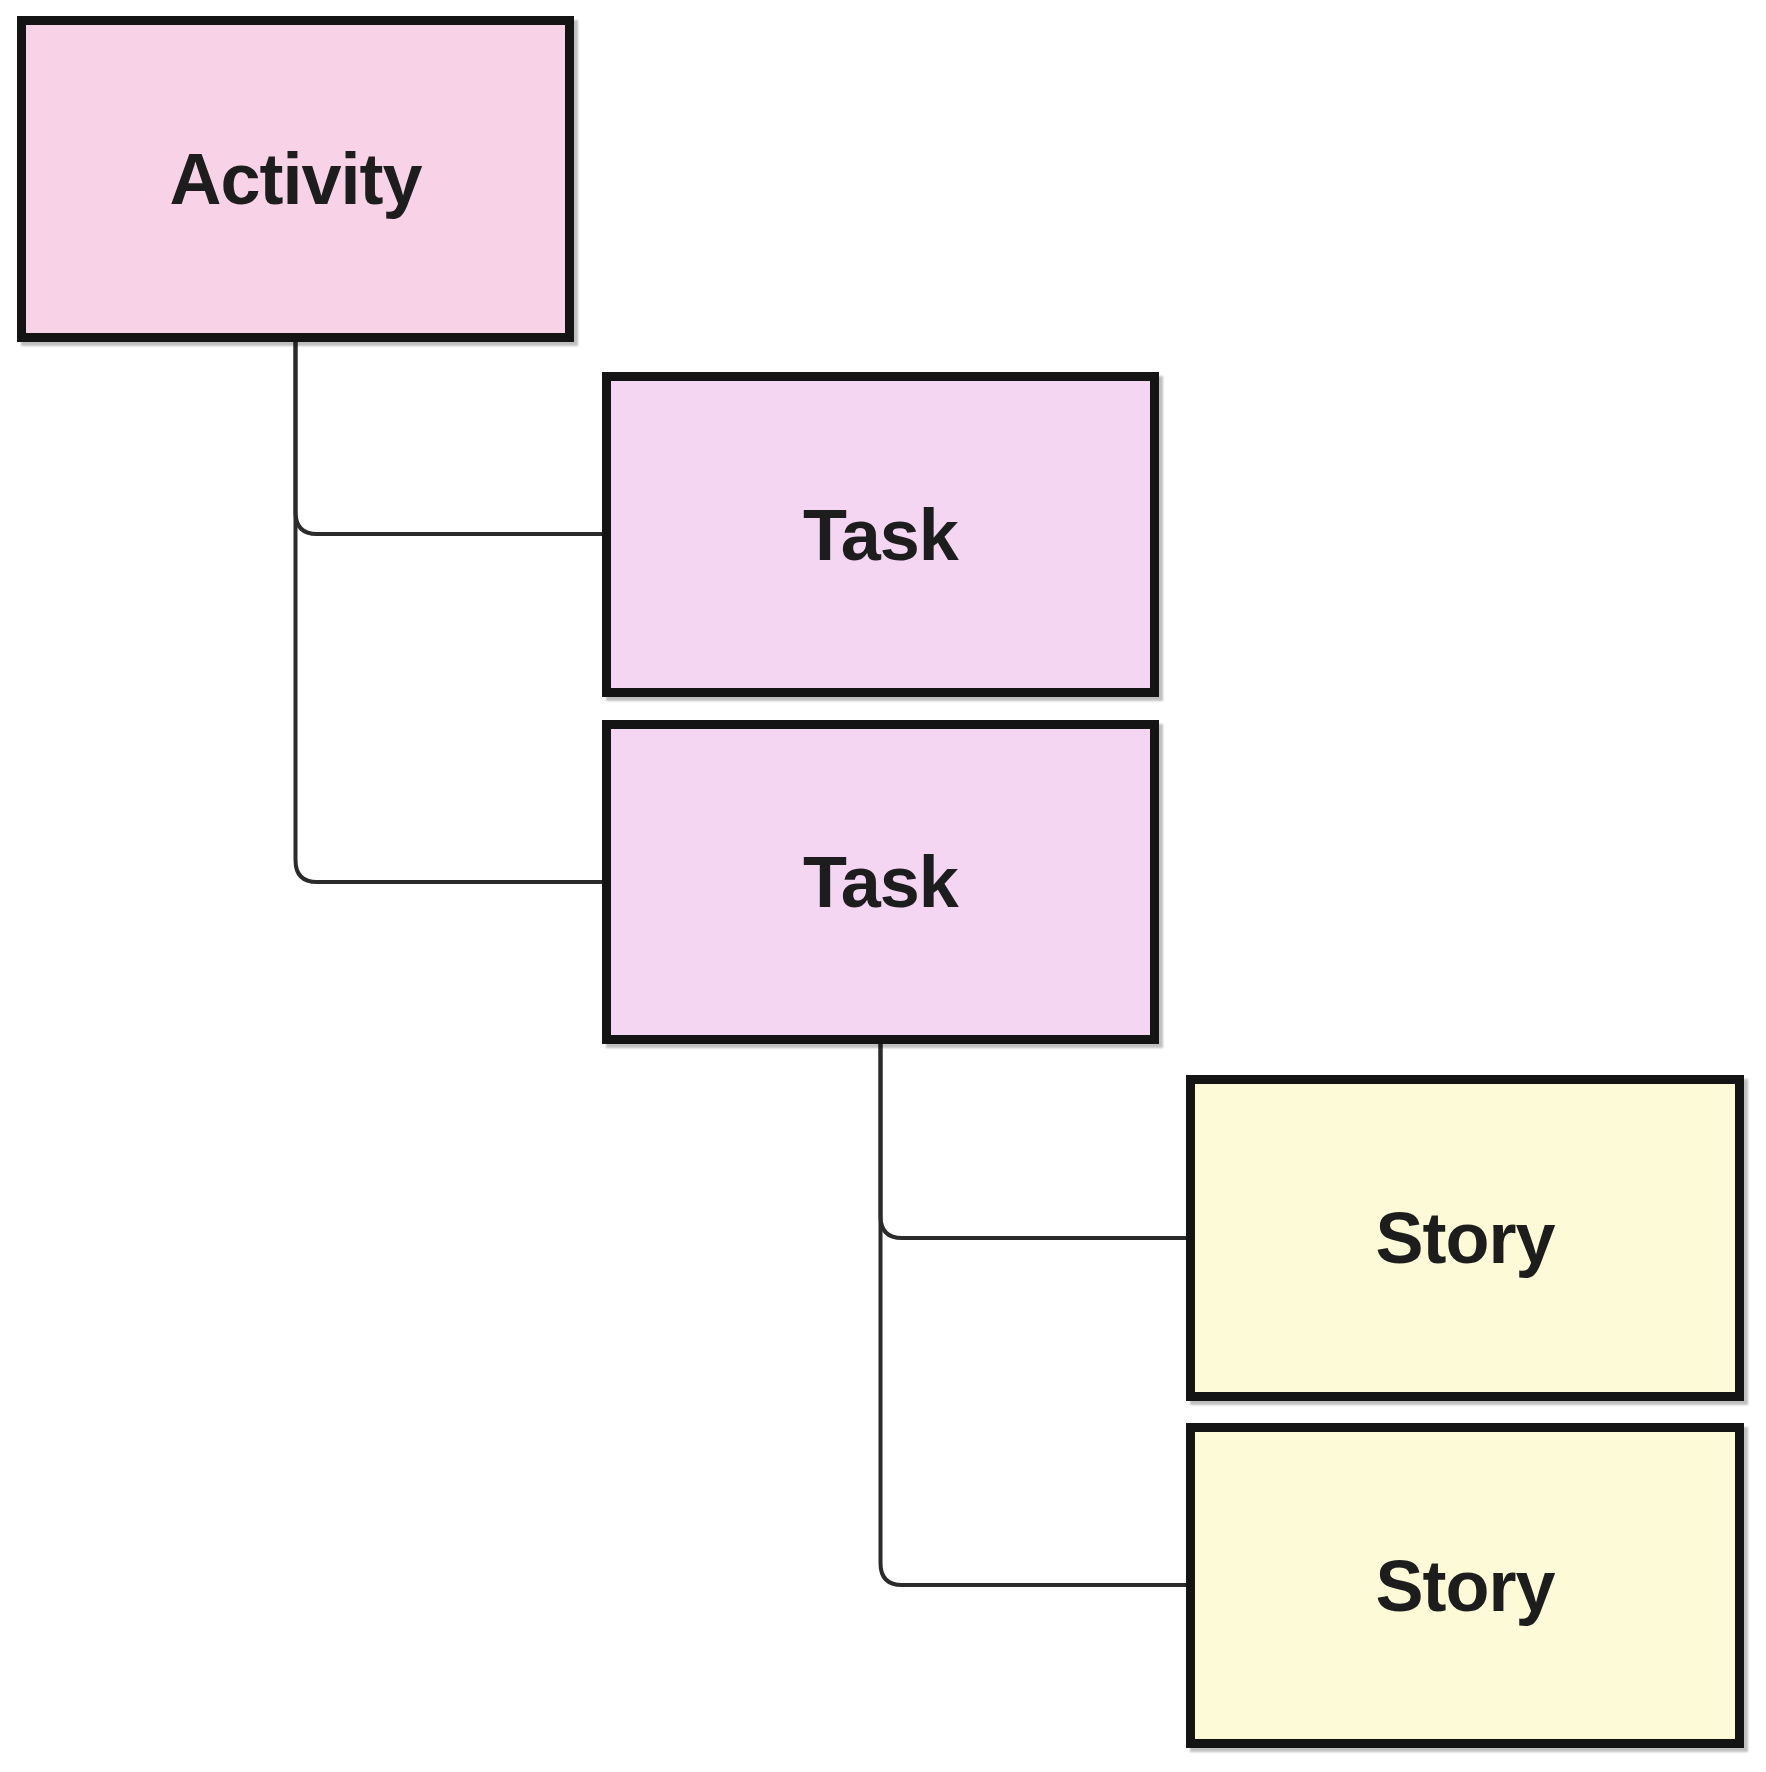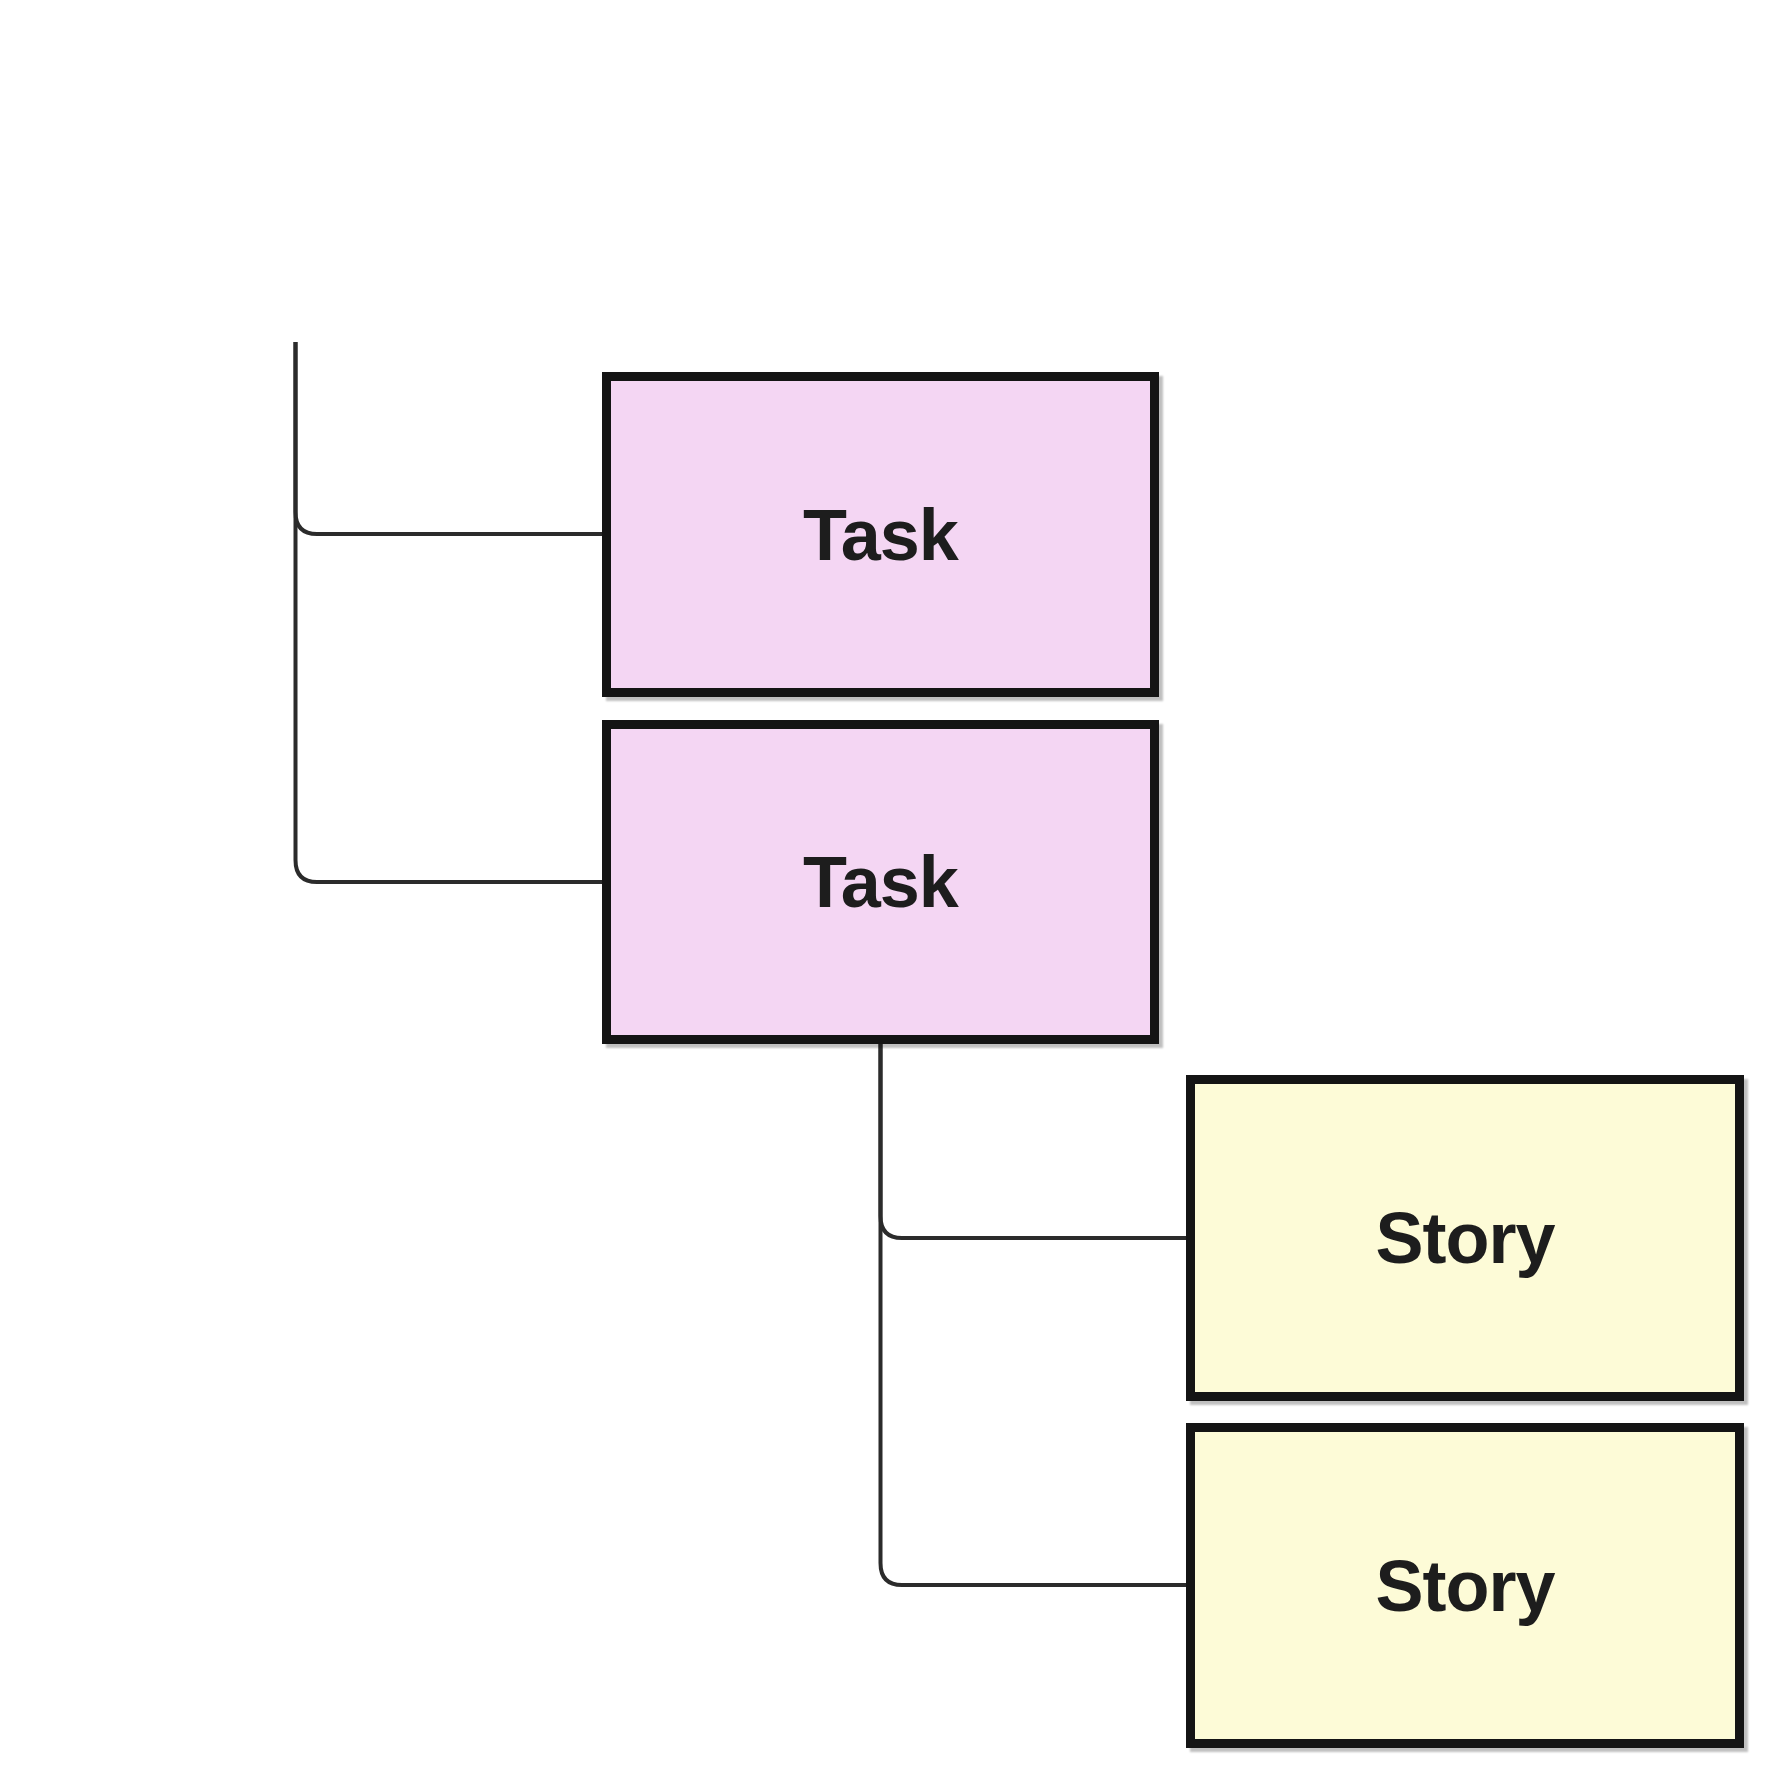--- a/index.html
+++ b/index.html
@@ -68,20 +68,21 @@
 
 <div class="canvas">
 
   <svg class="connectors" viewBox="0 0 1766 1772" xmlns="http://www.w3.org/2000/svg">
     <path d="M 295.5 342 L 295.5 512 Q 295.5 534 317 534 L 602 534"></path>
     <path d="M 295.5 342 L 295.5 860 Q 295.5 882 317 882 L 602 882"></path>
     <path d="M 880.5 1044 L 880.5 1216 Q 880.5 1238 902 1238 L 1186 1238"></path>
     <path d="M 880.5 1044 L 880.5 1563 Q 880.5 1585 902 1585 L 1186 1585"></path>
   </svg>
 
+  <div class="node activity">Activity</div>
 
   <div class="node task-1">Task</div>
 
   <div class="node task-2">Task</div>
 
   <div class="node story-1">Story</div>
 
   <div class="node story-2">Story</div>
 
 </div>

